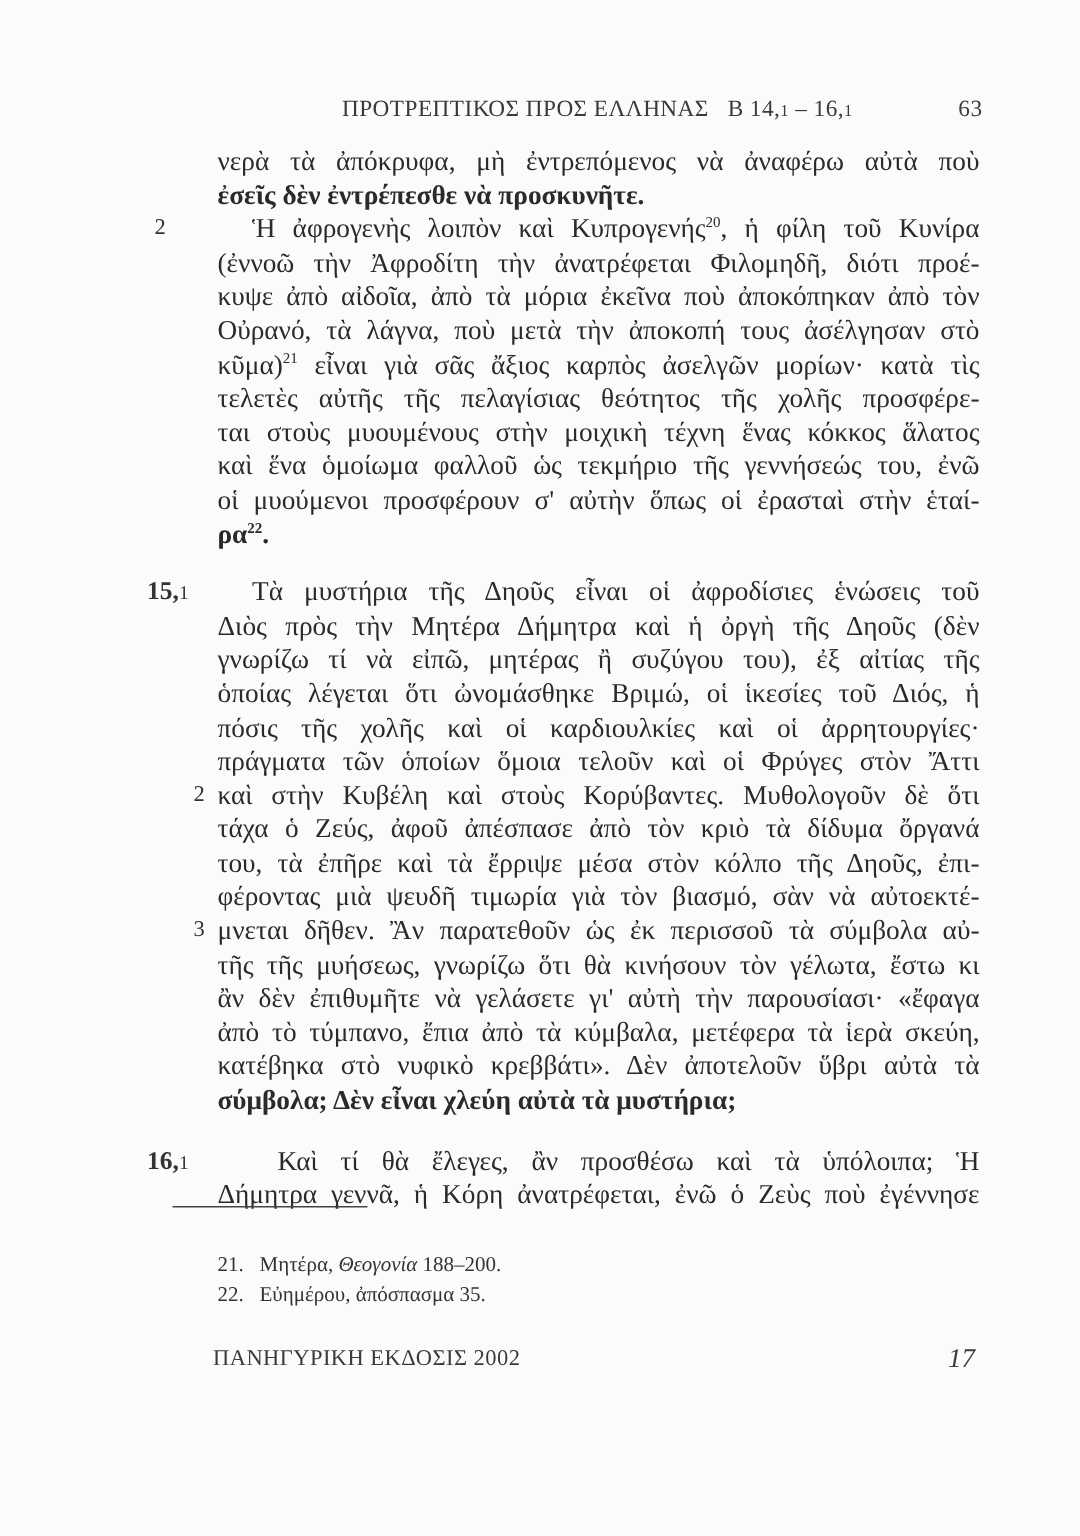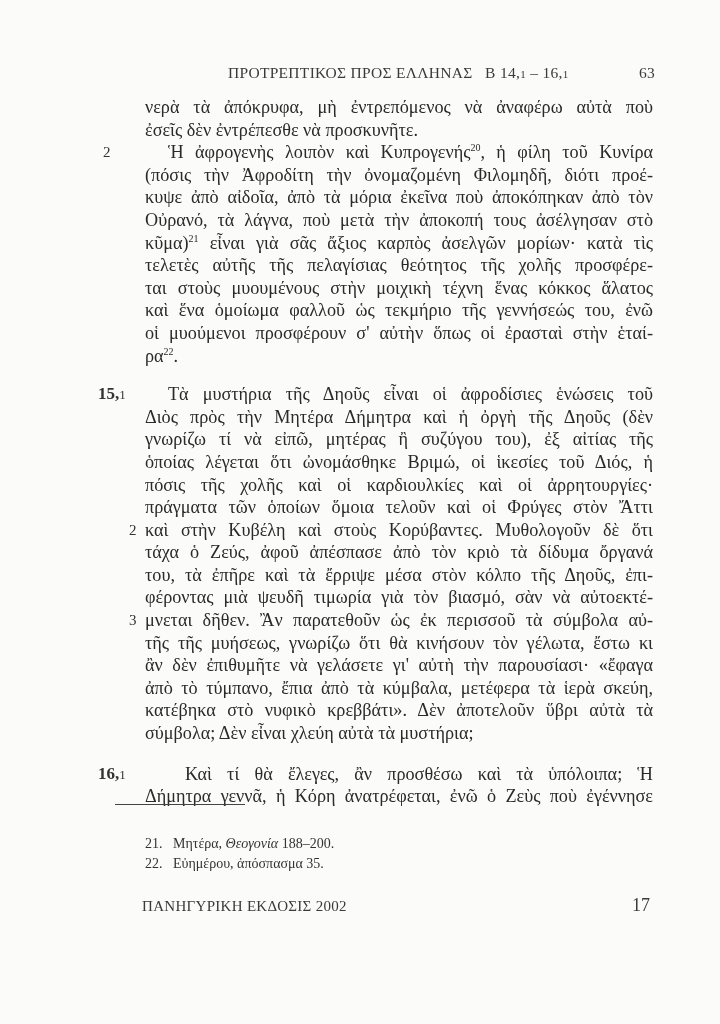--- a/index.html
+++ b/index.html
@@ -13,63 +13,63 @@
     font-size: 15.5px; letter-spacing: 0.3px; color: #3a3a3a;
   }
   .header .title { position: absolute; left: 0; top: 0; }
   .header .title .sub { font-size: 11px; }
   .header .page { position: absolute; right: 0; top: 0; }
   .body-text {
     position: absolute; left: 145px; width: 508px; top: 96px;
     font-size: 18.2px; line-height: 22.6px; color: #2a2a2a;
   }
   .line { position: relative; white-space: nowrap; height: 22.6px; text-align: justify; text-align-last: justify; }
-  .line.last { text-align-last: left; }
+  .line.last { text-align-last: left; font-weight: bold; }
   .line.indent { padding-left: 23px; }
   .marg {
     position: absolute; left: -50px; top: 0; font-size: 15px; color: #333;
   }
   .marg.sec { font-weight: bold; font-size: 17px; left: -47px; }
   .marg.sec .minor { font-weight: normal; font-size: 13px; }
   .marg.small { left: -44px; }
   .gap { height: 16px; }
   sup { font-size: 10px; line-height: 0; vertical-align: 7px; }
   .rule {
     position: absolute; left: 115px; top: 804px; width: 130px; height: 1px; background: #444;
   }
   .footnotes {
     position: absolute; left: 145px; top: 834px; font-size: 14px; line-height: 20px; color: #333;
   }
   .fn-num { display: inline-block; width: 28px; }
   .footer {
     position: absolute; top: 898px; left: 110px; width: 540px; font-size: 15px; color: #3a3a3a;
   }
   .footer .pub { position: absolute; left: 0; letter-spacing: 0.3px; margin-left: 32px; }
-  .footer .num { position: absolute; right: 0; font-size: 18px; top: -3px; }
+  .footer .num { position: absolute; right: 0; font-size: 18px; top: -3px; font-style: italic; }
 </style>
 </head>
 <body>
 
 <div class="header">
   <span class="title">
     <span>ΠΡΟΤΡΕΠΤΙΚΟΣ ΠΡΟΣ ΕΛΛΗΝΑΣ</span>&nbsp;&nbsp;
     <span>Β 14,</span><span class="sub">1</span><span> – 16,</span><span class="sub">1</span>
   </span>
   <span class="page">63</span>
 </div>
 
 <div class="body-text">
   <div class="line">νερὰ τὰ ἀπόκρυφα, μὴ ἐντρεπόμενος νὰ ἀναφέρω αὐτὰ ποὺ</div>
   <div class="line last">ἐσεῖς δὲν ἐντρέπεσθε νὰ προσκυνῆτε.</div>
 
   <div class="line indent">
     <span class="marg" style="left:-42px">2</span>
     <span>Ἡ ἀφρογενὴς λοιπὸν καὶ Κυπρογενής</span><sup>20</sup><span>, ἡ φίλη τοῦ Κυνίρα</span>
   </div>
-  <div class="line">(πόσις τὴν Ἀφροδίτη τὴν ὀνομαζομένη Φιλομηδῆ, διότι προέ-</div>
+  <div class="line">(ἐννοῶ τὴν Ἀφροδίτη τὴν ἀνατρέφεται Φιλομηδῆ, διότι προέ-</div>
   <div class="line">κυψε ἀπὸ αἰδοῖα, ἀπὸ τὰ μόρια ἐκεῖνα ποὺ ἀποκόπηκαν ἀπὸ τὸν</div>
   <div class="line">Οὐρανό, τὰ λάγνα, ποὺ μετὰ τὴν ἀποκοπή τους ἀσέλγησαν στὸ</div>
   <div class="line">
     <span>κῦμα)</span><sup>21</sup><span> εἶναι γιὰ σᾶς ἄξιος καρπὸς ἀσελγῶν μορίων· κατὰ τὶς</span>
   </div>
   <div class="line">τελετὲς αὐτῆς τῆς πελαγίσιας θεότητος τῆς χολῆς προσφέρε-</div>
   <div class="line">ται στοὺς μυουμένους στὴν μοιχικὴ τέχνη ἕνας κόκκος ἅλατος</div>
   <div class="line">καὶ ἕνα ὁμοίωμα φαλλοῦ ὡς τεκμήριο τῆς γεννήσεώς του, ἐνῶ</div>
   <div class="line">οἱ μυούμενοι προσφέρουν σ' αὐτὴν ὅπως οἱ ἐρασταὶ στὴν ἑταί-</div>
   <div class="line last">

